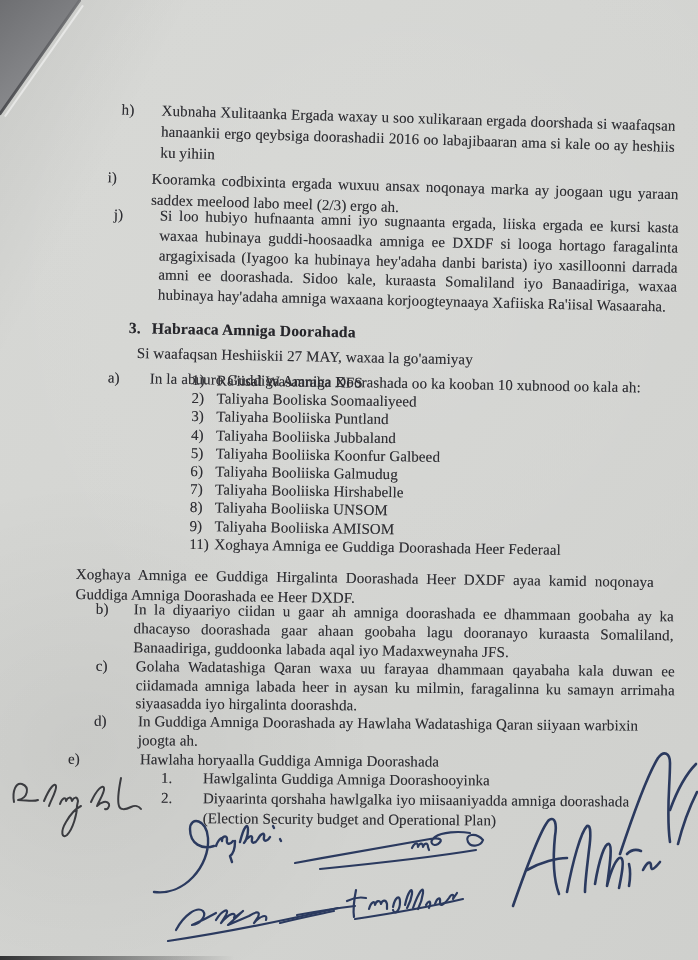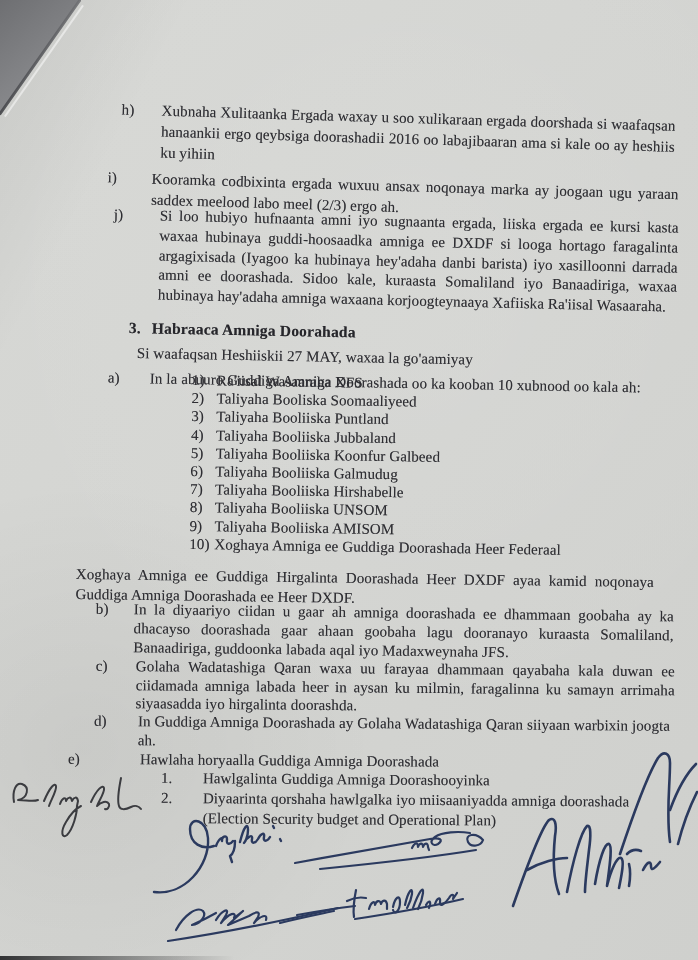--- a/index.html
+++ b/index.html
@@ -61,35 +61,35 @@
     <div class="p" style="left:192px;top:371px;width:420px;line-height:18.2px;text-align:left;transform:rotate(0.9deg);">
       <div class="mrow"><span class="mk">1)</span><span>Ra'iisal Wasaaraha XFS</span></div>
       <div class="mrow"><span class="mk">2)</span><span>Taliyaha Booliska Soomaaliyeed</span></div>
       <div class="mrow"><span class="mk">3)</span><span>Taliyaha Booliiska Puntland</span></div>
       <div class="mrow"><span class="mk">4)</span><span>Taliyaha Booliiska Jubbaland</span></div>
       <div class="mrow"><span class="mk">5)</span><span>Taliyaha Booliiska Koonfur Galbeed</span></div>
       <div class="mrow"><span class="mk">6)</span><span>Taliyaha Booliiska Galmudug</span></div>
       <div class="mrow"><span class="mk">7)</span><span>Taliyaha Booliiska Hirshabelle</span></div>
       <div class="mrow"><span class="mk">8)</span><span>Taliyaha Booliiska UNSOM</span></div>
       <div class="mrow"><span class="mk">9)</span><span>Taliyaha Booliiska AMISOM</span></div>
-      <div class="mrow"><span class="mk" style="width:25px">10)</span><span>Xoghaya Amniga ee Guddiga Doorashada Heer Federaal</span></div>
+      <div class="mrow"><span class="mk" style="width:25px">11)</span><span>Xoghaya Amniga ee Guddiga Doorashada Heer Federaal</span></div>
     </div>
 
     <p class="p" style="left:76px;top:550px;width:578px;line-height:19.5px;transform:rotate(0.8deg);">Xoghaya Amniga ee Guddiga Hirgalinta Doorashada Heer DXDF ayaa kamid noqonaya Guddiga Amniga Doorashada ee Heer DXDF.</p>
 
     <p class="p" style="left:115px;top:585px;width:540px;padding-left:19px;text-indent:-19px;line-height:19px;transform:rotate(0.75deg);">
       <span class="mk" style="width:19px">b)</span><span>In la diyaariyo ciidan u gaar ah amniga doorashada ee dhammaan goobaha ay ka dhacayso doorashada gaar ahaan goobaha lagu dooranayo kuraasta Somaliland, Banaadiriga, guddoonka labada aqal iyo Madaxweynaha JFS.</span>
     </p>
 
     <p class="p" style="left:116px;top:642px;width:539px;padding-left:20px;text-indent:-20px;line-height:18.5px;transform:rotate(0.55deg);">
       <span class="mk" style="width:20px">c)</span><span>Golaha Wadatashiga Qaran waxa uu farayaa dhammaan qayabaha kala duwan ee ciidamada amniga labada heer in aysan ku milmin, faragalinna ku samayn arrimaha siyaasadda iyo hirgalinta doorashda.</span>
     </p>
 
     <p class="p" style="left:116px;top:697px;width:539px;padding-left:22px;text-indent:-22px;line-height:18.5px;text-align:left;transform:rotate(0.5deg);">
-      <span class="mk" style="width:22px">d)</span><span>In Guddiga Amniga Doorashada ay Golaha Wadatashiga Qaran siiyaan warbixin joogta ah.</span>
+      <span class="mk" style="width:22px">d)</span><span>In Guddiga Amniga Doorashada ay Hawlaha Wadatashiga Qaran siiyaan warbixin joogta ah.</span>
     </p>
 
     <p class="p" style="left:104px;top:734px;width:520px;padding-left:36px;text-indent:-36px;text-align:left;transform:rotate(0.45deg);">
       <span class="mk" style="width:36px">e)</span><span>Hawlaha horyaalla Guddiga Amniga Doorashada</span>
     </p>
 
     <p class="p" style="left:182px;top:753px;width:440px;padding-left:21px;text-indent:-21px;text-align:left;transform:rotate(0.45deg);">
       <span class="mk" style="width:21px">1.</span><span>Hawlgalinta Guddiga Amniga Doorashooyinka</span>
     </p>
 

